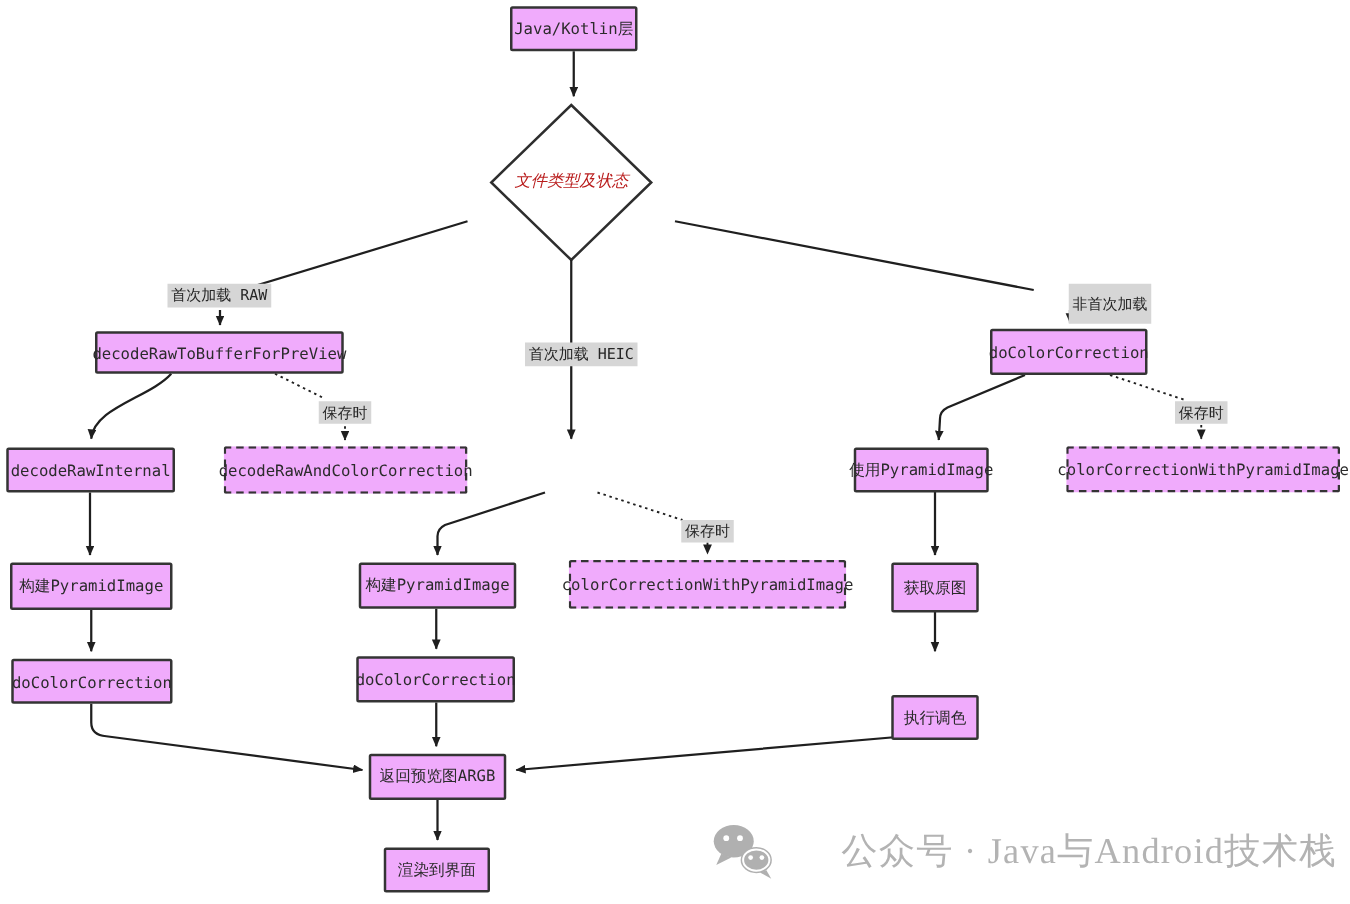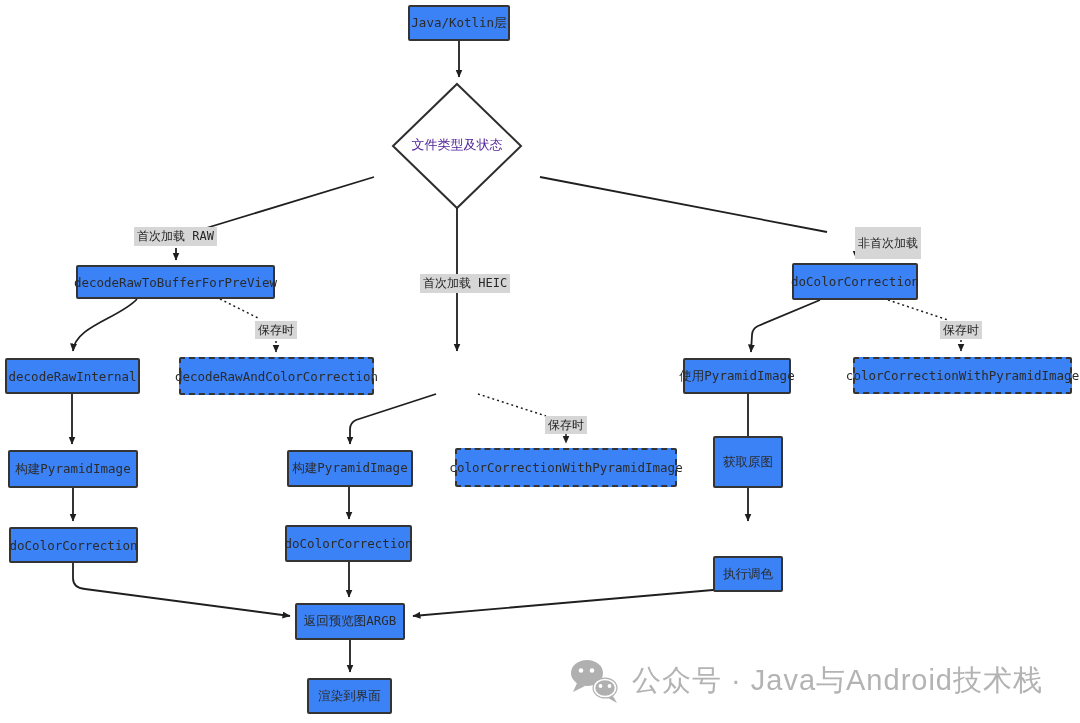--- a/index.html
+++ b/index.html
@@ -2,42 +2,42 @@
 <html><head>
 <meta charset="utf-8">
 <style>
   html,body{margin:0;padding:0;background:#ffffff;}
   .canvas{
     position:relative;width:1080px;height:723px;background:#ffffff;overflow:hidden;
     font-family:"DejaVu Sans Mono","Liberation Mono",monospace;
   }
   svg.edges{position:absolute;left:0;top:0;pointer-events:none;}
   .box{
-    position:absolute;box-sizing:border-box;background:#3b82f6;
+    position:absolute;box-sizing:border-box;background:#f0abfc;
     border:2px solid #343434;display:flex;align-items:center;justify-content:center;
     font-size:12.5px;color:#2b2b2b;text-align:center;border-radius:2px;
     white-space:nowrap;z-index:3;letter-spacing:0px;
   }
   .box.dashed{border-style:dashed;border-width:2px;color:#2b2b2b;}
   .tag{
     position:absolute;box-sizing:border-box;background:#d6d6d6;color:#262626;
     font-size:12px;display:flex;align-items:center;justify-content:center;
     white-space:nowrap;z-index:4;padding:0 3px;
   }
   .diamond-label{
-    position:absolute;z-index:3;font-size:13px;color:#4c1d95;text-align:center;
-    display:flex;align-items:center;justify-content:center;white-space:nowrap;
+    position:absolute;z-index:3;font-size:13px;color:#b91c1c;text-align:center;
+    display:flex;align-items:center;justify-content:center;white-space:nowrap;font-style:italic;
   }
   .watermark{
     position:absolute;left:568px;top:658px;display:flex;align-items:center;gap:12px;
     z-index:5;color:#b3b3b3;
   }
   .watermark-text{
-    font-family:Liberation Sans, sans-serif;
-    font-size:29px;color:#b3b3b3;letter-spacing:1px;white-space:nowrap;
+    font-family:Liberation Serif, serif;
+    font-size:29px;color:#b3b3b3;letter-spacing:1px;white-space:nowrap;margin-left:41px;
   }
 </style>
 </head>
 <body>
 
 <div class="canvas">
 
   <svg class="edges" width="1080" height="723" viewBox="0 0 1080 723">
     <defs>
       <marker id="arw" markerWidth="10" markerHeight="9" refX="7.5" refY="3.5" orient="auto" markerUnits="userSpaceOnUse">
@@ -110,21 +110,21 @@
 
   <div class="box" style="left:285px;top:525px;width:127px;height:37px">doColorCorrection</div>
 
   <div class="box" style="left:792px;top:263px;width:126px;height:37px">doColorCorrection</div>
 
   <div class="box" style="left:683px;top:358px;width:108px;height:36px">使用PyramidImage</div>
 
   <div class="tag" style="left:940px;top:321px;height:18px">保存时</div>
   <div class="box dashed" style="left:853px;top:357px;width:219px;height:37px">colorCorrectionWithPyramidImage</div>
 
-  <div class="box" style="left:713px;top:436px;width:70px;height:52px">获取原图</div>
+  <div class="box" style="left:713px;top:450px;width:70px;height:40px">获取原图</div>
   <div class="box" style="left:713px;top:556px;width:70px;height:36px">执行调色</div>
 
   <div class="box" style="left:295px;top:603px;width:110px;height:37px">返回预览图ARGB</div>
   <div class="box" style="left:307px;top:678px;width:85px;height:36px">渲染到界面</div>
 
   <div class="watermark">
     <svg width="52" height="46" viewBox="0 0 52 46">
       <g fill="#b0b0b0">
         <ellipse cx="19" cy="15" rx="16" ry="13"></ellipse>
         <path d="M9 25 L5 34 L17 28 Z"></path>

